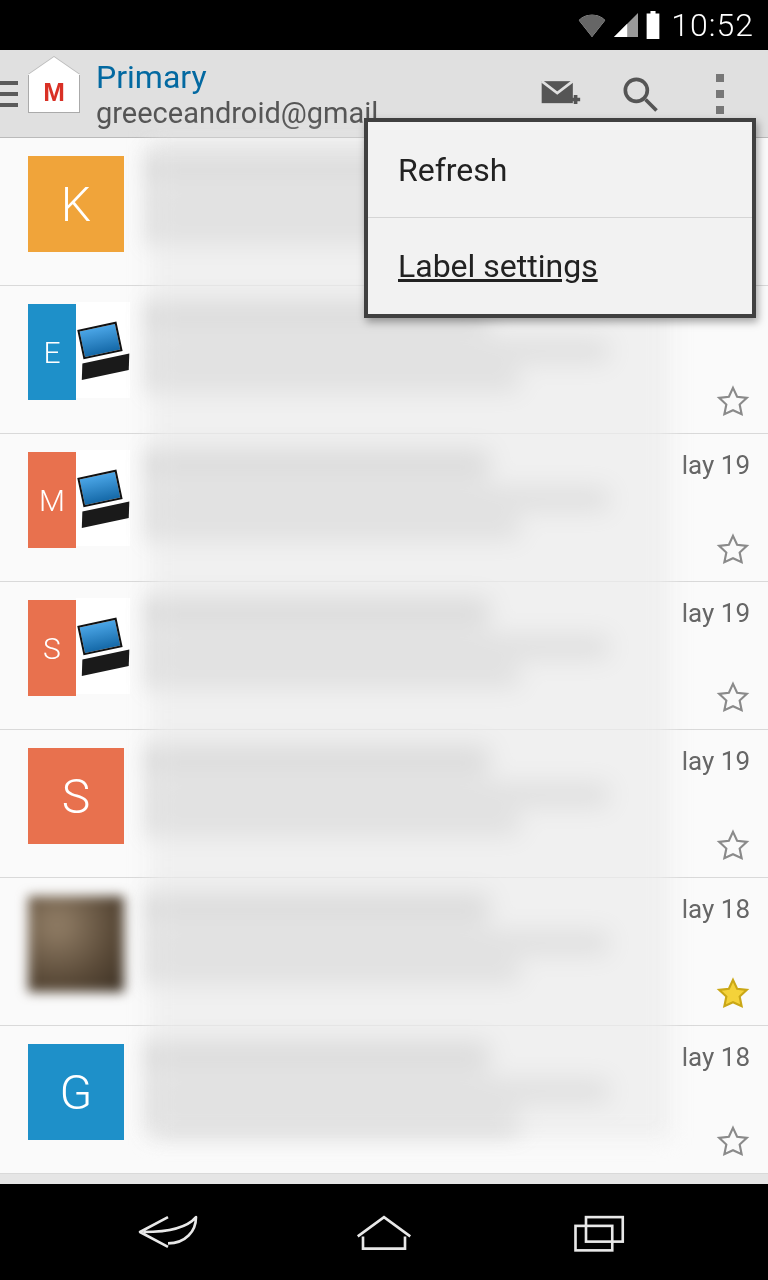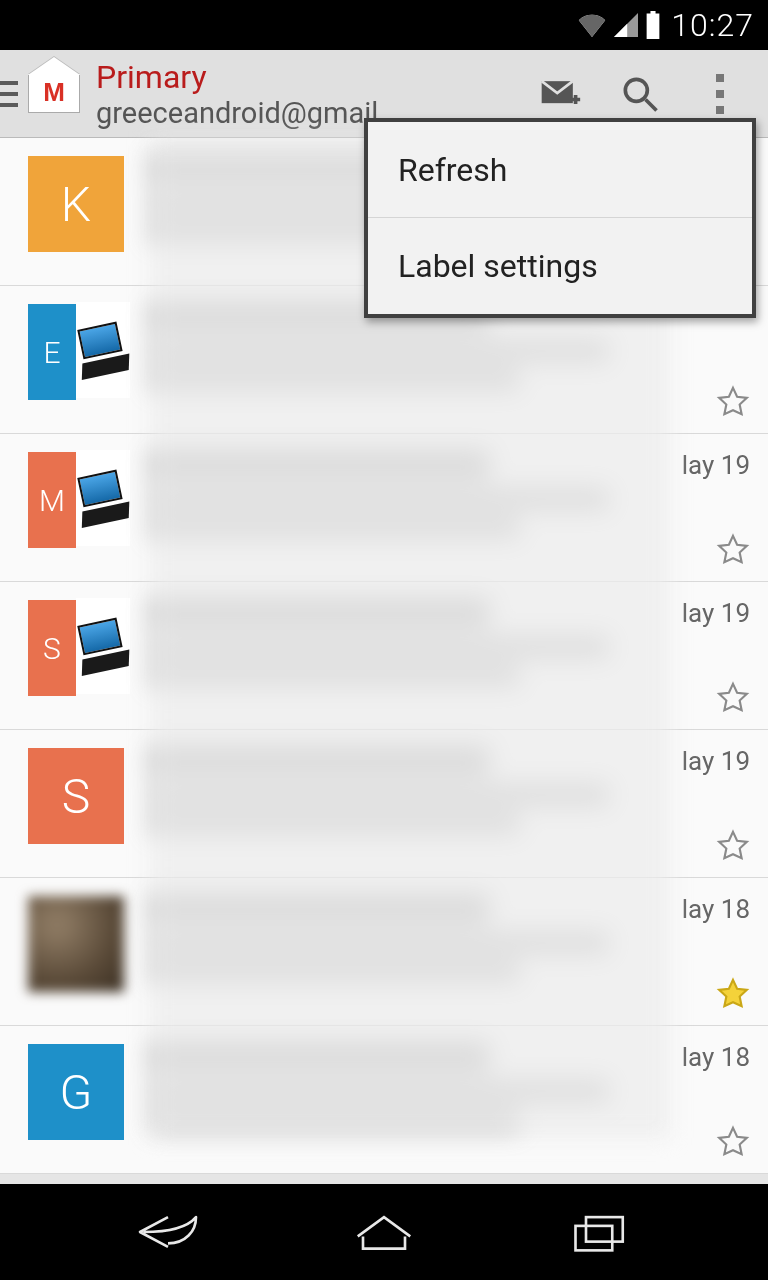--- a/index.html
+++ b/index.html
@@ -16,21 +16,21 @@
 
   
   .action-bar { height: 88px; background: #e0e0e0; border-bottom: 1px solid #bababa; display: flex; align-items: center; padding: 0 12px 0 0; gap: 8px; }
   .hamburger { width: 18px; height: 40px; display: flex; flex-direction: column; justify-content: center; gap: 7px; margin-left: 0; }
   .hamburger span { height: 4px; background: #5a5a5a; width: 100%; }
   .gmail-icon { width: 56px; height: 56px; position: relative; display: flex; align-items: center; justify-content: center; }
   .gmail-env { position: relative; width: 52px; height: 38px; background: #fff; border: 1px solid #aaa; border-top: none; }
   .gmail-env::before { content: ""; position: absolute; top: -18px; left: -1px; width: 0; height: 0; border-left: 26px solid transparent; border-right: 26px solid transparent; border-bottom: 18px solid #fff; filter: drop-shadow(0 -1px 0 #bbb); }
   .gmail-m { position: absolute; top: 2px; left: 50%; transform: translateX(-50%); font-family: Arial, sans-serif; font-weight: 900; font-size: 26px; color: #d93025; }
   .title-block { flex: 1; min-width: 0; margin-left: 6px; }
-  .title-line1 { font-size: 32px; color: #b91c1c; font-weight: 400; }
+  .title-line1 { font-size: 32px; color: #0369a1; font-weight: 400; }
   .title-line2 { font-size: 29px; color: #555; white-space: nowrap; overflow: hidden; text-overflow: ellipsis; max-width: 320px; }
   .ab-btn { width: 72px; height: 72px; display: flex; align-items: center; justify-content: center; }
   .ab-btn svg { width: 44px; height: 44px; fill: #555; }
   .overflow-dots { display: flex; flex-direction: column; gap: 8px; align-items: center; justify-content: center; }
   .overflow-dots span { width: 8px; height: 8px; background: #777; }
 
   
   .list { background: #fafafa; }
   .row { display: flex; align-items: flex-start; height: 148px; border-bottom: 1px solid #d9d9d9; padding: 16px 18px 10px 28px; position: relative; background: #fafafa; }
   .avatar-stack { position: relative; width: 100px; height: 100px; display: flex; align-items: center; }
@@ -50,21 +50,21 @@
   .date { font-size: 26px; color: #666; white-space: nowrap; }
   .star { width: 34px; height: 34px; margin-bottom: 4px; }
   .star svg { width: 100%; height: 100%; }
 
   
   .big-blur { position: absolute; left: 150px; top: 88px; width: 520px; height: 1000px; background: rgba(235,235,235,0.72); filter: blur(10px); pointer-events: none; }
 
   
   .popup { position: absolute; top: 68px; right: 12px; width: 392px; background: #f2f2f2; border: 4px solid #404040; box-shadow: 2px 4px 8px rgba(0,0,0,0.35); z-index: 50; }
   .popup-item { height: 96px; display: flex; align-items: center; padding: 0 30px; font-size: 32px; color: #222; border-bottom: 1px solid #d5d5d5; }
-  .popup-item:last-child { border-bottom: none; }
+  .popup-item:last-child { border-bottom: none; text-decoration: underline; }
 
   
   .nav-bar { height: 96px; background: #000; display: flex; align-items: center; justify-content: space-around; padding: 0 60px; }
   .nav-btn { width: 120px; height: 60px; display: flex; align-items: center; justify-content: center; }
   .nav-btn svg { width: 70px; height: 46px; fill: none; stroke: #e8e8e8; stroke-width: 3; }
 </style>
 </head>
 <body>
 
 <div class="screen">
@@ -76,21 +76,21 @@
           <path fill="#666" d="M12 20L1 6c6-6 16-6 22 0L12 20z M12 17L5 8c4-3 10-3 14 0L12 17z"></path>
         </svg>
       <svg width="26" height="24" viewBox="0 0 20 20">
           <path fill="#fff" d="M0 20 L20 0 L20 20 Z" opacity="0.6"></path>
           <path fill="#fff" d="M0 20 L11 9 L11 20 Z"></path>
         </svg>
       <svg width="16" height="28" viewBox="0 0 12 22">
           <path fill="#fff" d="M4 0h4v2h3v20H1V2h3V0z"></path>
         </svg>
     </div>
-    <div class="status-time">10:27</div>
+    <div class="status-time">10:52</div>
   </div>
 
   <div class="app-area">
 
     <div class="action-bar">
       <div class="hamburger">
         <span></span>
           <span></span>
           <span></span>
       </div>

